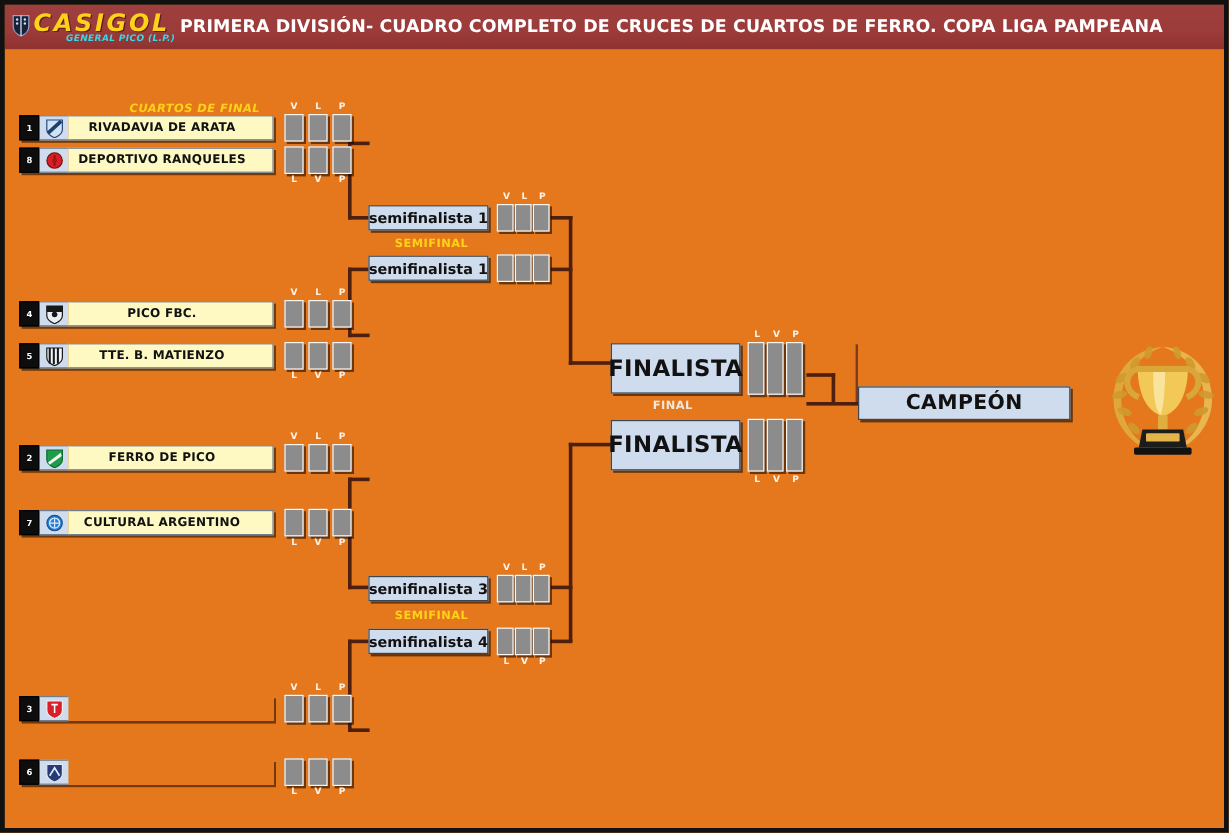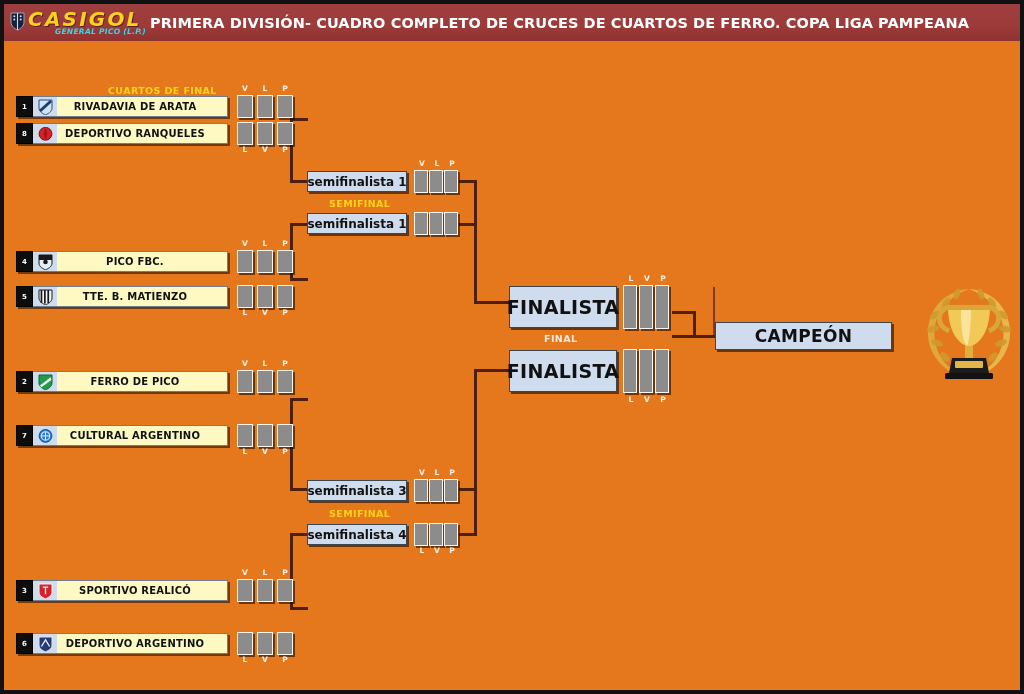--- a/index.html
+++ b/index.html
@@ -168,21 +168,21 @@
         </svg>
       </div>
       <div class="logo-text">
         <div class="logo-casigol">CASIGOL</div>
         <div class="logo-sub">GENERAL PICO (L.P.)</div>
       </div>
     </div>
     <div id="header-title">PRIMERA DIVISIÓN- CUADRO  COMPLETO DE CRUCES  DE CUARTOS DE FERRO.   COPA LIGA PAMPEANA</div>
   </div>
 
-  <div class="round-label" style="left:104px; top:81px;">CUARTOS DE FINAL</div>
+  <div class="round-label" style="left:104px; top:81px;font-style:italic;">CUARTOS DE FINAL</div>
   <div class="round-label" style="left:325px; top:194px;">SEMIFINAL</div>
   <div class="round-label" style="left:325px; top:504px;">SEMIFINAL</div>
   <div class="round-label pale" style="left:540px; top:329px;">FINAL</div>
 
   <div class="ln h" style="left:286px; top:114px; width:18px;"></div>
   <div class="ln v" style="left:286px; top:114px; height:65px;"></div>
   <div class="ln h" style="left:286px; top:176px; width:18px;"></div>
 
   <div class="ln h" style="left:286px; top:274px; width:18px;"></div>
   <div class="ln v" style="left:286px; top:219px; height:58px;"></div>
@@ -331,40 +331,38 @@
   <div class="sc-lbl" style="left:274px; top:443px;">P</div>
 
   <div class="slot" style="left:12px; top:576px; width:212px;">
     <div class="seed">3</div>
     <div class="crest">
       <svg width="15" height="16" viewBox="0 0 15 16">
           <path d="M1 1h13v8c0 4-4.5 6-6.5 6.8C5.5 15 1 13 1 9Z" fill="#d8202a" stroke="#f2f2f2" stroke-width="1"></path>
           <path d="M4.8 4.2 h5.4 M7.5 4.2 v7" stroke="#ffffff" stroke-width="1.3"></path>
         </svg>
     </div>
-    <div class="tname">SPORTIVO REALICÓ</div>
   </div>
   <div class="scores" style="left:233px; top:575px;">
     <div class="cell" style="width:16px;height:23px;margin-right:4px;"></div>
     <div class="cell" style="width:16px;height:23px;margin-right:4px;"></div>
     <div class="cell" style="width:16px;height:23px;"></div>
   </div>
   <div class="sc-lbl" style="left:234px; top:564px;">V</div>
   <div class="sc-lbl" style="left:254px; top:564px;">L</div>
   <div class="sc-lbl" style="left:274px; top:564px;">P</div>
 
   <div class="slot" style="left:12px; top:629px; width:212px;">
     <div class="seed">6</div>
     <div class="crest">
       <svg width="15" height="16" viewBox="0 0 15 16">
           <path d="M1 1h13v8c0 4-4.5 6-6.5 6.8C5.5 15 1 13 1 9Z" fill="#263a73" stroke="#dfe6f5" stroke-width="1"></path>
           <path d="M3.4 10.5 L7.5 3.8 L11.6 10.5" fill="none" stroke="#e3eaf8" stroke-width="1.4"></path>
         </svg>
     </div>
-    <div class="tname">DEPORTIVO ARGENTINO</div>
   </div>
   <div class="scores" style="left:233px; top:628px;">
     <div class="cell" style="width:16px;height:23px;margin-right:4px;"></div>
     <div class="cell" style="width:16px;height:23px;margin-right:4px;"></div>
     <div class="cell" style="width:16px;height:23px;"></div>
   </div>
   <div class="sc-lbl" style="left:234px; top:651px;">L</div>
   <div class="sc-lbl" style="left:254px; top:651px;">V</div>
   <div class="sc-lbl" style="left:274px; top:651px;">P</div>
 

